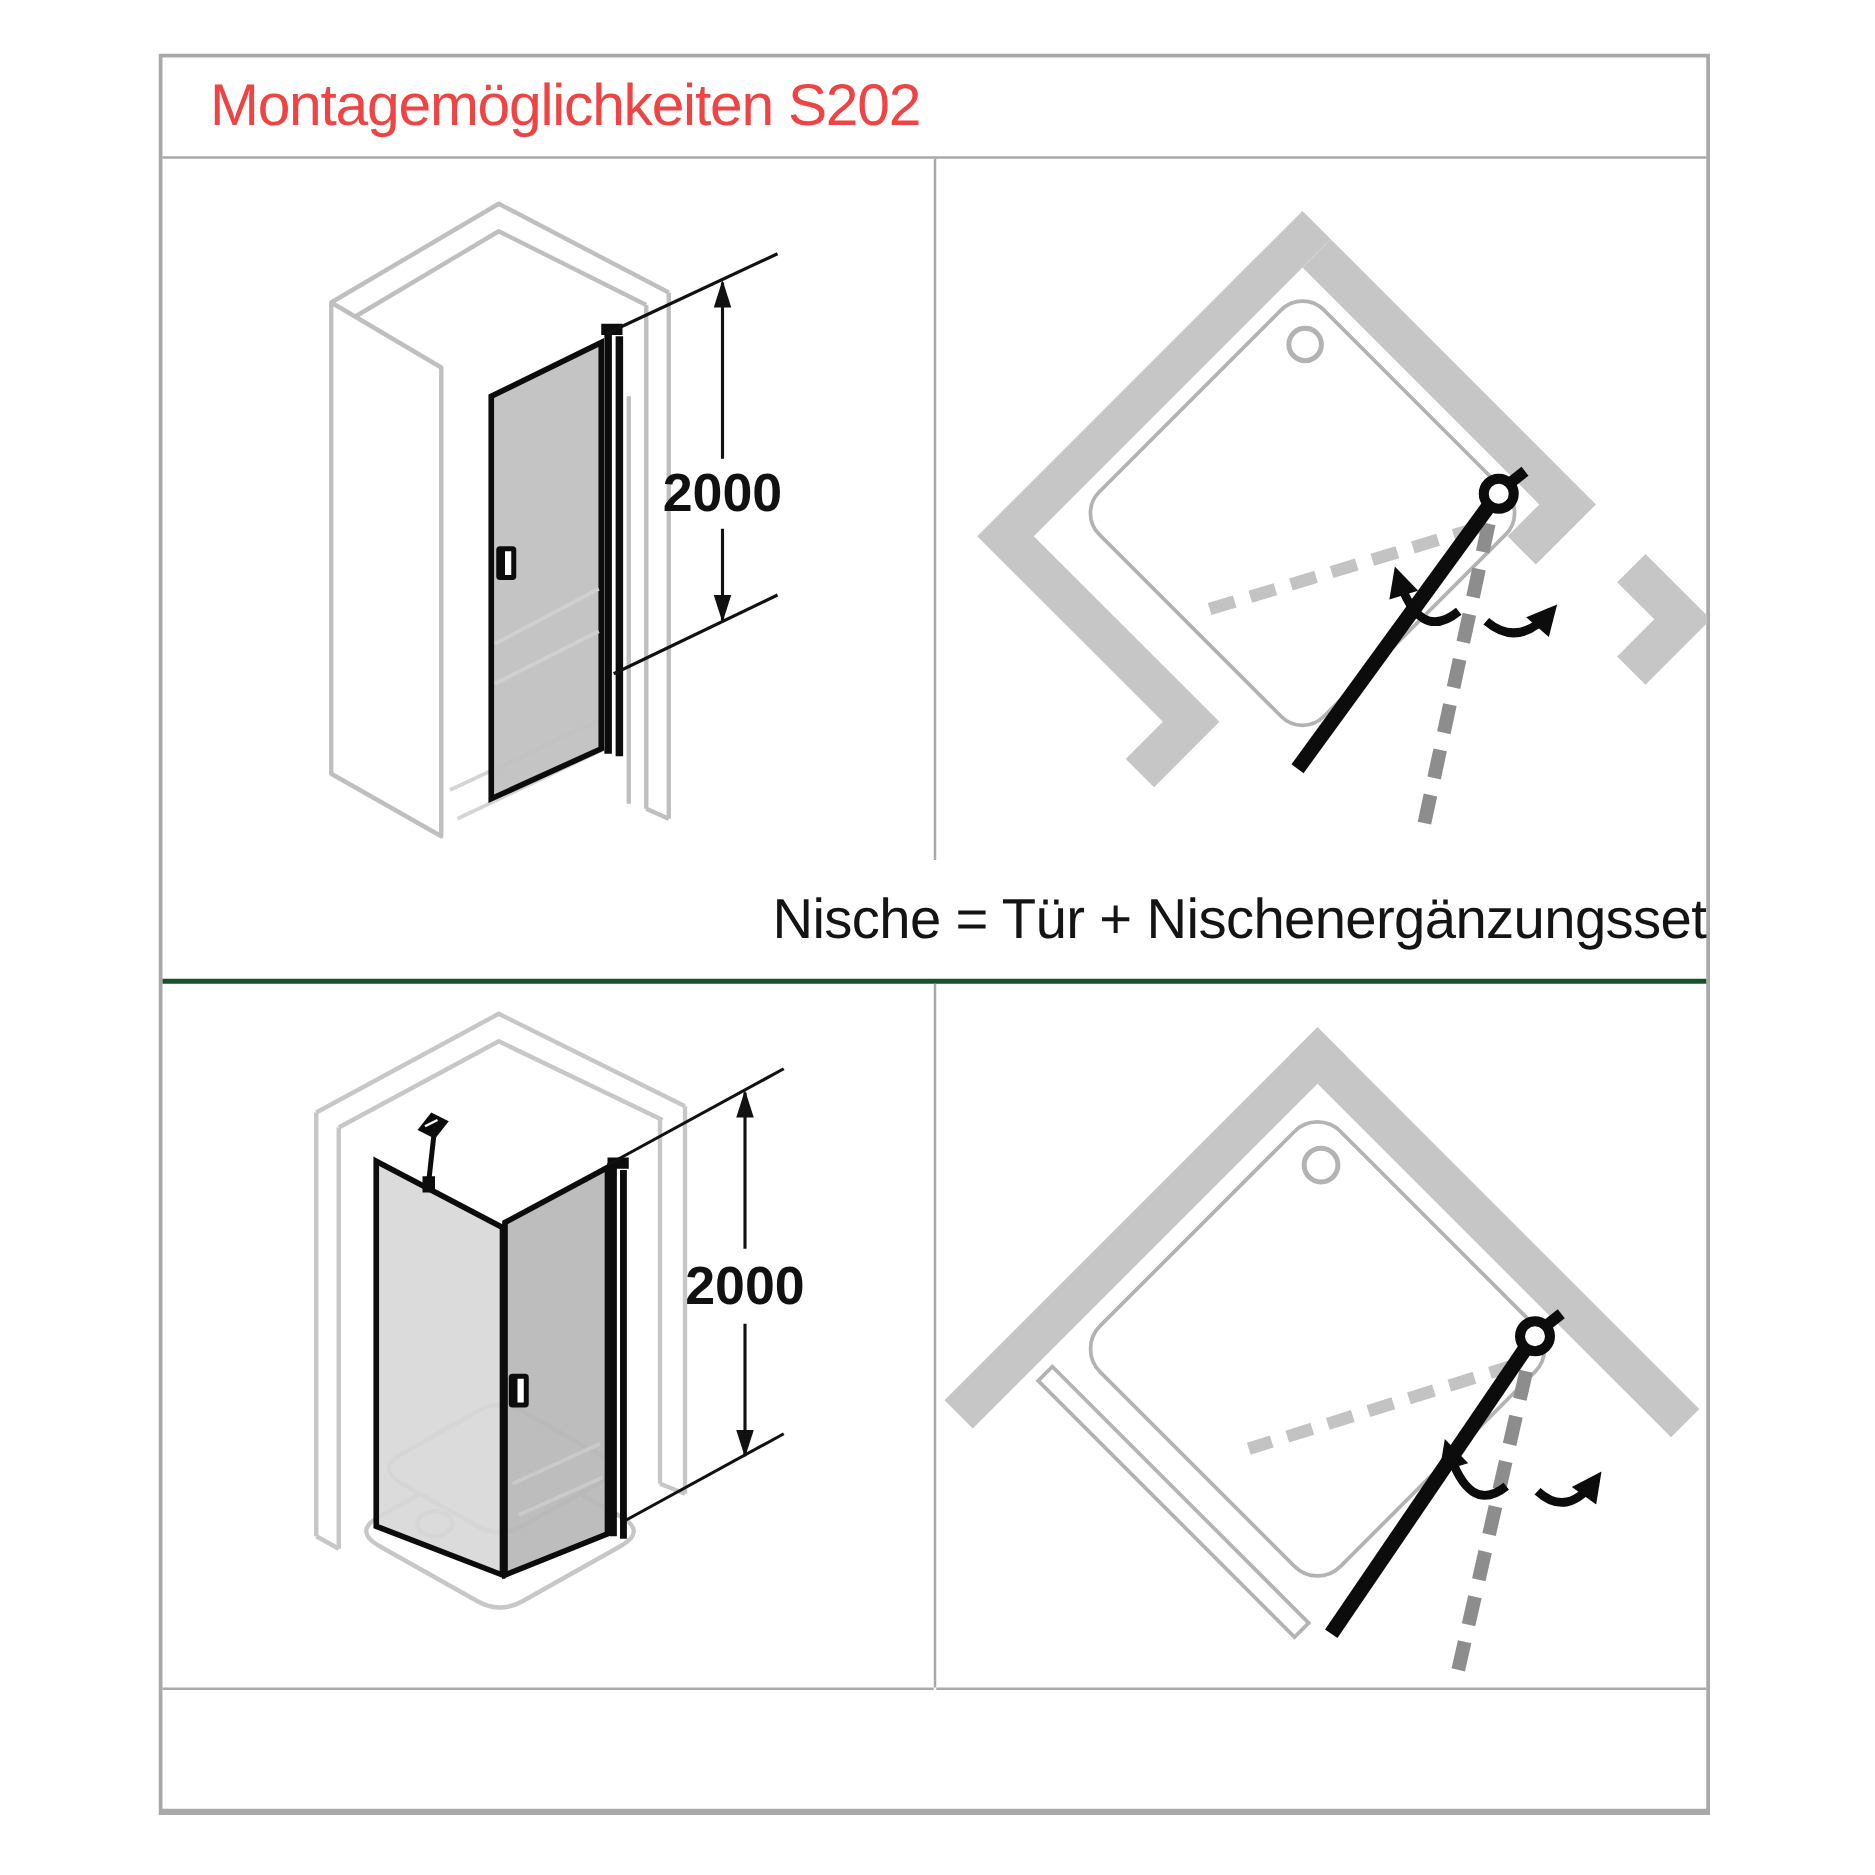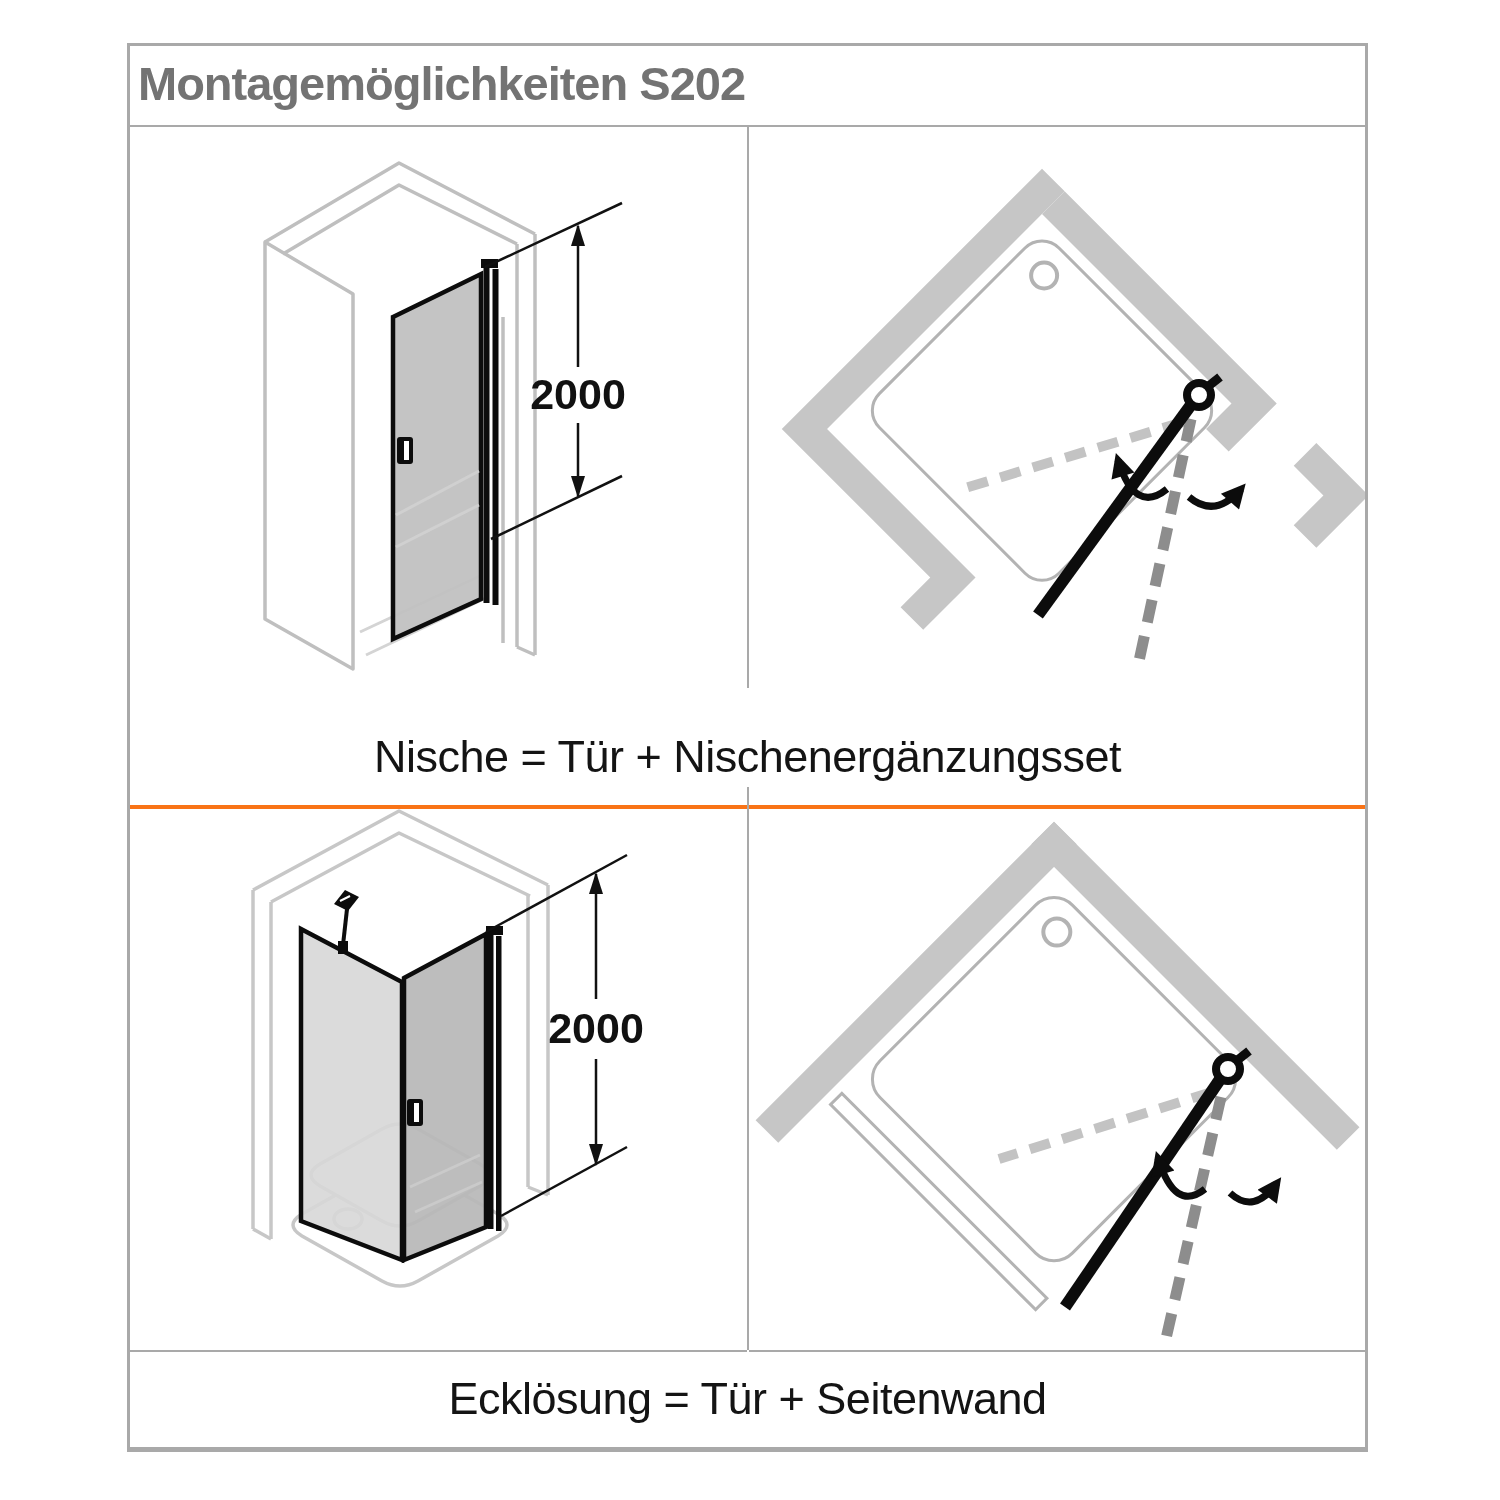--- a/index.html
+++ b/index.html
@@ -1,27 +1,27 @@
 <!DOCTYPE html>
 <html><head>
 <meta charset="utf-8">
 <style>
   html,body{margin:0;padding:0;background:#ffffff;}
   #stage{position:relative;width:1500px;height:1500px;background:#ffffff;overflow:hidden;
          font-family:"Liberation Sans", sans-serif;}
   #sheet{position:absolute;left:127px;top:43px;width:1235px;height:1401px;
          border:3px solid #a9a9a9;border-bottom-width:5px;background:#fff;}
   .titleRow{position:absolute;left:0;top:0;width:100%;height:79px;border-bottom:2px solid #a9a9a9;}
-  .titleRow span{display:block;padding-left:8px;line-height:76px;font-size:47px;font-weight:700;
-                 letter-spacing:-1px;color:#737373;}
+  .titleRow span{display:block;padding-left:38px;line-height:76px;font-size:47px;font-weight:400;
+                 letter-spacing:-1px;color:#ef4444;}
   .cell{position:absolute;overflow:hidden;font-weight:bold;}
   .vdiv{position:absolute;width:2px;background:#a9a9a9;}
   .captionRow{position:absolute;left:0;width:100%;text-align:center;color:#141414;}
   .captionRow span{display:inline-block;font-size:45px;line-height:94px;letter-spacing:-0.5px;}
-  #cap1{top:664px;height:95px;border-bottom:4px solid #f97316;}
+  #cap1{top:642px;height:95px;border-bottom:4px solid #14532d;text-align:right;}
   #cap2{top:1306px;height:95px;}
   svg{display:block;}
   .dimtext{font-family:"Liberation Sans",sans-serif;font-size:43px;fill:#111;}
 </style>
 </head>
 <body>
 
 <div id="stage">
   <div id="sheet">
 
@@ -173,18 +173,15 @@
         <line x1="463" y1="305" x2="250" y2="372" stroke="#c3c3c3" stroke-width="10" stroke-dasharray="21 13"></line>
         <line x1="472" y1="310" x2="416" y2="556" stroke="#8d8d8d" stroke-width="11" stroke-dasharray="23 14"></line>
         <line x1="476" y1="285" x2="316" y2="520" stroke="#0c0c0c" stroke-width="12"></line>
         <path d="M456,402 Q426,426 409,371" stroke="#0c0c0c" stroke-width="7" fill="none" marker-end="url(#ahBR)"></path>
         <path d="M481,406 Q505,428 528,396" stroke="#0c0c0c" stroke-width="7" fill="none" marker-end="url(#ahBR)"></path>
         <line x1="481" y1="279" x2="500" y2="264" stroke="#0c0c0c" stroke-width="9"></line>
         <circle cx="479" cy="282" r="12" fill="#ffffff" stroke="#0c0c0c" stroke-width="8"></circle>
       </svg>
     </div>
 
-    <div id="cap2" class="captionRow">
-      <span>Ecklösung = Tür + Seitenwand</span>
-    </div>
 
   </div>
 </div>
 
 </body></html>

